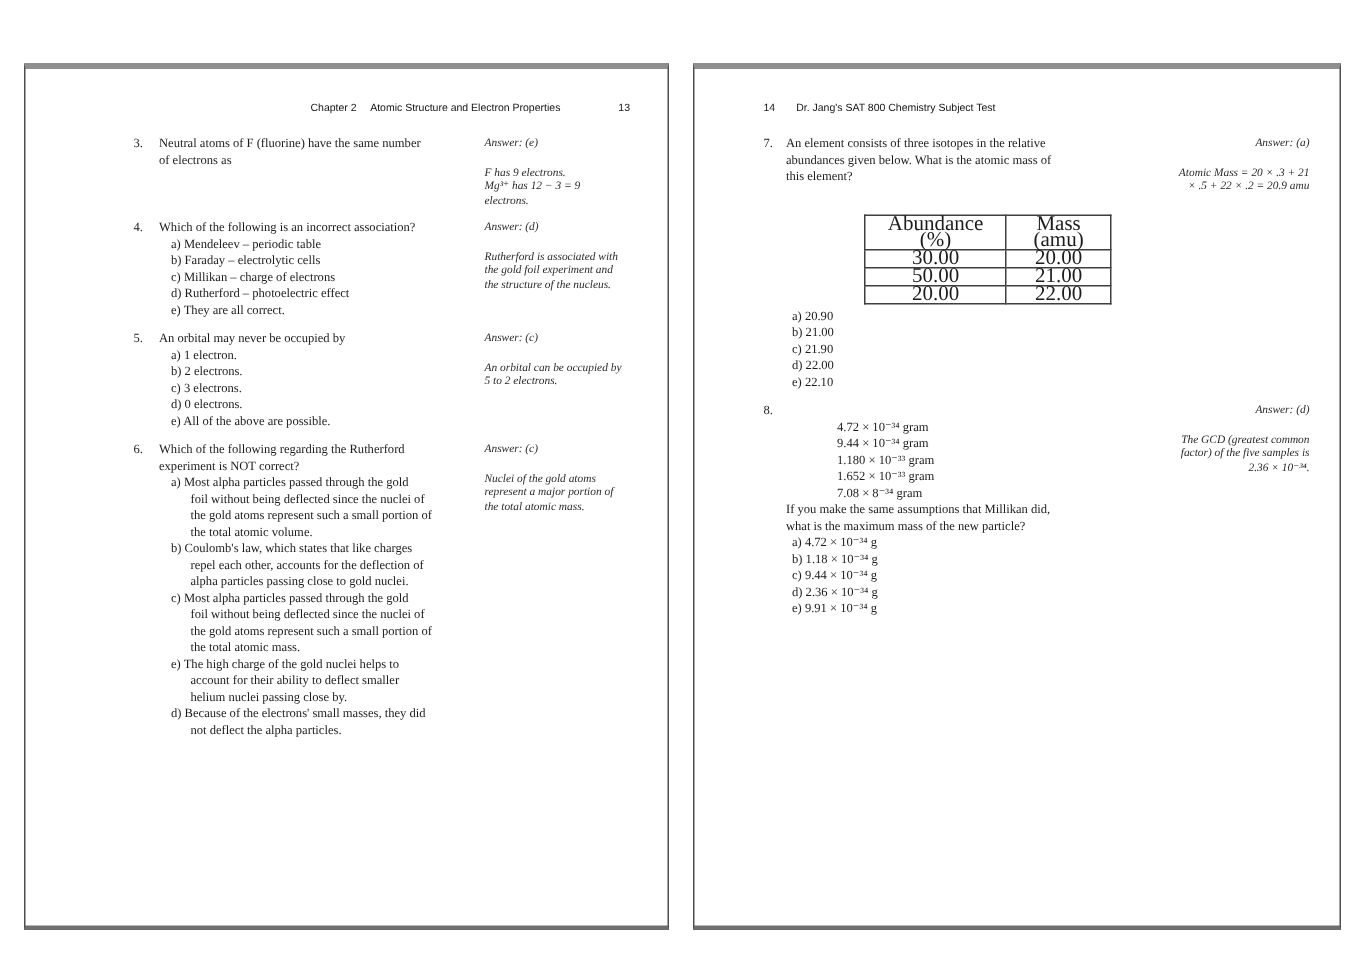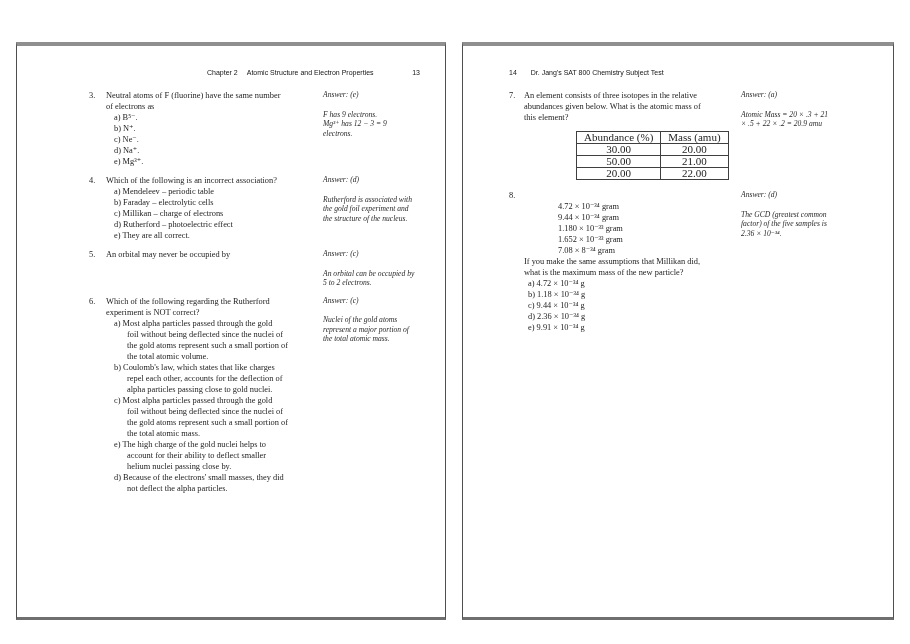--- a/index.html
+++ b/index.html
@@ -44,26 +44,26 @@
   .q-text { white-space:pre-line; }
 
   .opts { margin-left:25px; }
   .page-right .opts { margin-left:19px; }
   .opt { padding-left:13px; text-indent:-13px; white-space:pre-line; }
 
   .q-note {
     font-style:italic; font-size:7.6px; line-height:9.5px; color:#2a2a2a;
   }
   .page-left  .q-note { margin-left:6px;  width:114px; }
-  .page-right .q-note { margin-left:0px;  width:132px; }
+  .page-right .q-note { margin-left:0px;  width:132px;text-align:right; }
   .note { margin-top:10px; white-space:pre-line; }
 
   .iso-table {
-    border-collapse:collapse; margin:8px 0 2px 67px;
-    font-size:11px; color:#1c1c1c;
+    border-collapse:collapse; margin:20px 0 2px 67px;
+    font-size:14px; color:#1c1c1c;
   }
   .iso-table th, .iso-table td {
     border:1px solid #3f3f3f; font-weight:normal;
     text-align:center; padding:0 7px; height:11px; line-height:11px;
   }
   .samples { margin-left:49px; }
   .sample-line { white-space:pre-line; }
   .q-cont { margin-left:15px; white-space:pre-line; }
 </style>
 </head>
@@ -76,27 +76,20 @@
     <span class="hdr-num">13</span>
   </div>
 
   <div class="q-row first">
     <div class="q-main">
       <div class="q-head">
         <span class="q-num">3.</span>
         <span class="q-text">Neutral atoms of F (fluorine) have the same number
 of electrons as</span>
       </div>
-      <div class="opts">
-          <div class="opt">a) B⁵⁻.</div>
-          <div class="opt">b) N⁺.</div>
-          <div class="opt">c) Ne⁻.</div>
-          <div class="opt">d) Na⁺.</div>
-          <div class="opt">e) Mg³⁺.</div>
-        </div>
     </div>
     <div class="q-note">
       <div class="ans">Answer: (e)</div>
       <div class="note">F has 9 electrons.
 Mg³⁺ has 12 − 3 = 9
 electrons.</div>
     </div>
   </div>
 
   <div class="q-row">
@@ -120,20 +113,27 @@
 the structure of the nucleus.</div>
     </div>
   </div>
 
   <div class="q-row">
     <div class="q-main">
       <div class="q-head">
         <span class="q-num">5.</span>
         <span class="q-text">An orbital may never be occupied by</span>
       </div>
+      <div class="opts">
+          <div class="opt">a) 1 electron.</div>
+          <div class="opt">b) 2 electrons.</div>
+          <div class="opt">c) 3 electrons.</div>
+          <div class="opt">d) 0 electrons.</div>
+          <div class="opt">e) All of the above are possible.</div>
+        </div>
     </div>
     <div class="q-note">
       <div class="ans">Answer: (c)</div>
       <div class="note">An orbital can be occupied by
 5 to 2 electrons.</div>
     </div>
   </div>
 
   <div class="q-row">
     <div class="q-main">
@@ -197,20 +197,27 @@
         <tr>
           <td>50.00</td>
           <td>21.00</td>
         </tr>
         <tr>
           <td>20.00</td>
           <td>22.00</td>
         </tr>
       </tbody>
         </table>
+      <div class="opts">
+          <div class="opt">a) 20.90</div>
+          <div class="opt">b) 21.00</div>
+          <div class="opt">c) 21.90</div>
+          <div class="opt">d) 22.00</div>
+          <div class="opt">e) 22.10</div>
+        </div>
     </div>
     <div class="q-note">
       <div class="ans">Answer: (a)</div>
       <div class="note">Atomic Mass = 20 × .3 + 21
 × .5 + 22 × .2 = 20.9 amu</div>
     </div>
   </div>
 
   <div class="q-row">
     <div class="q-main">

